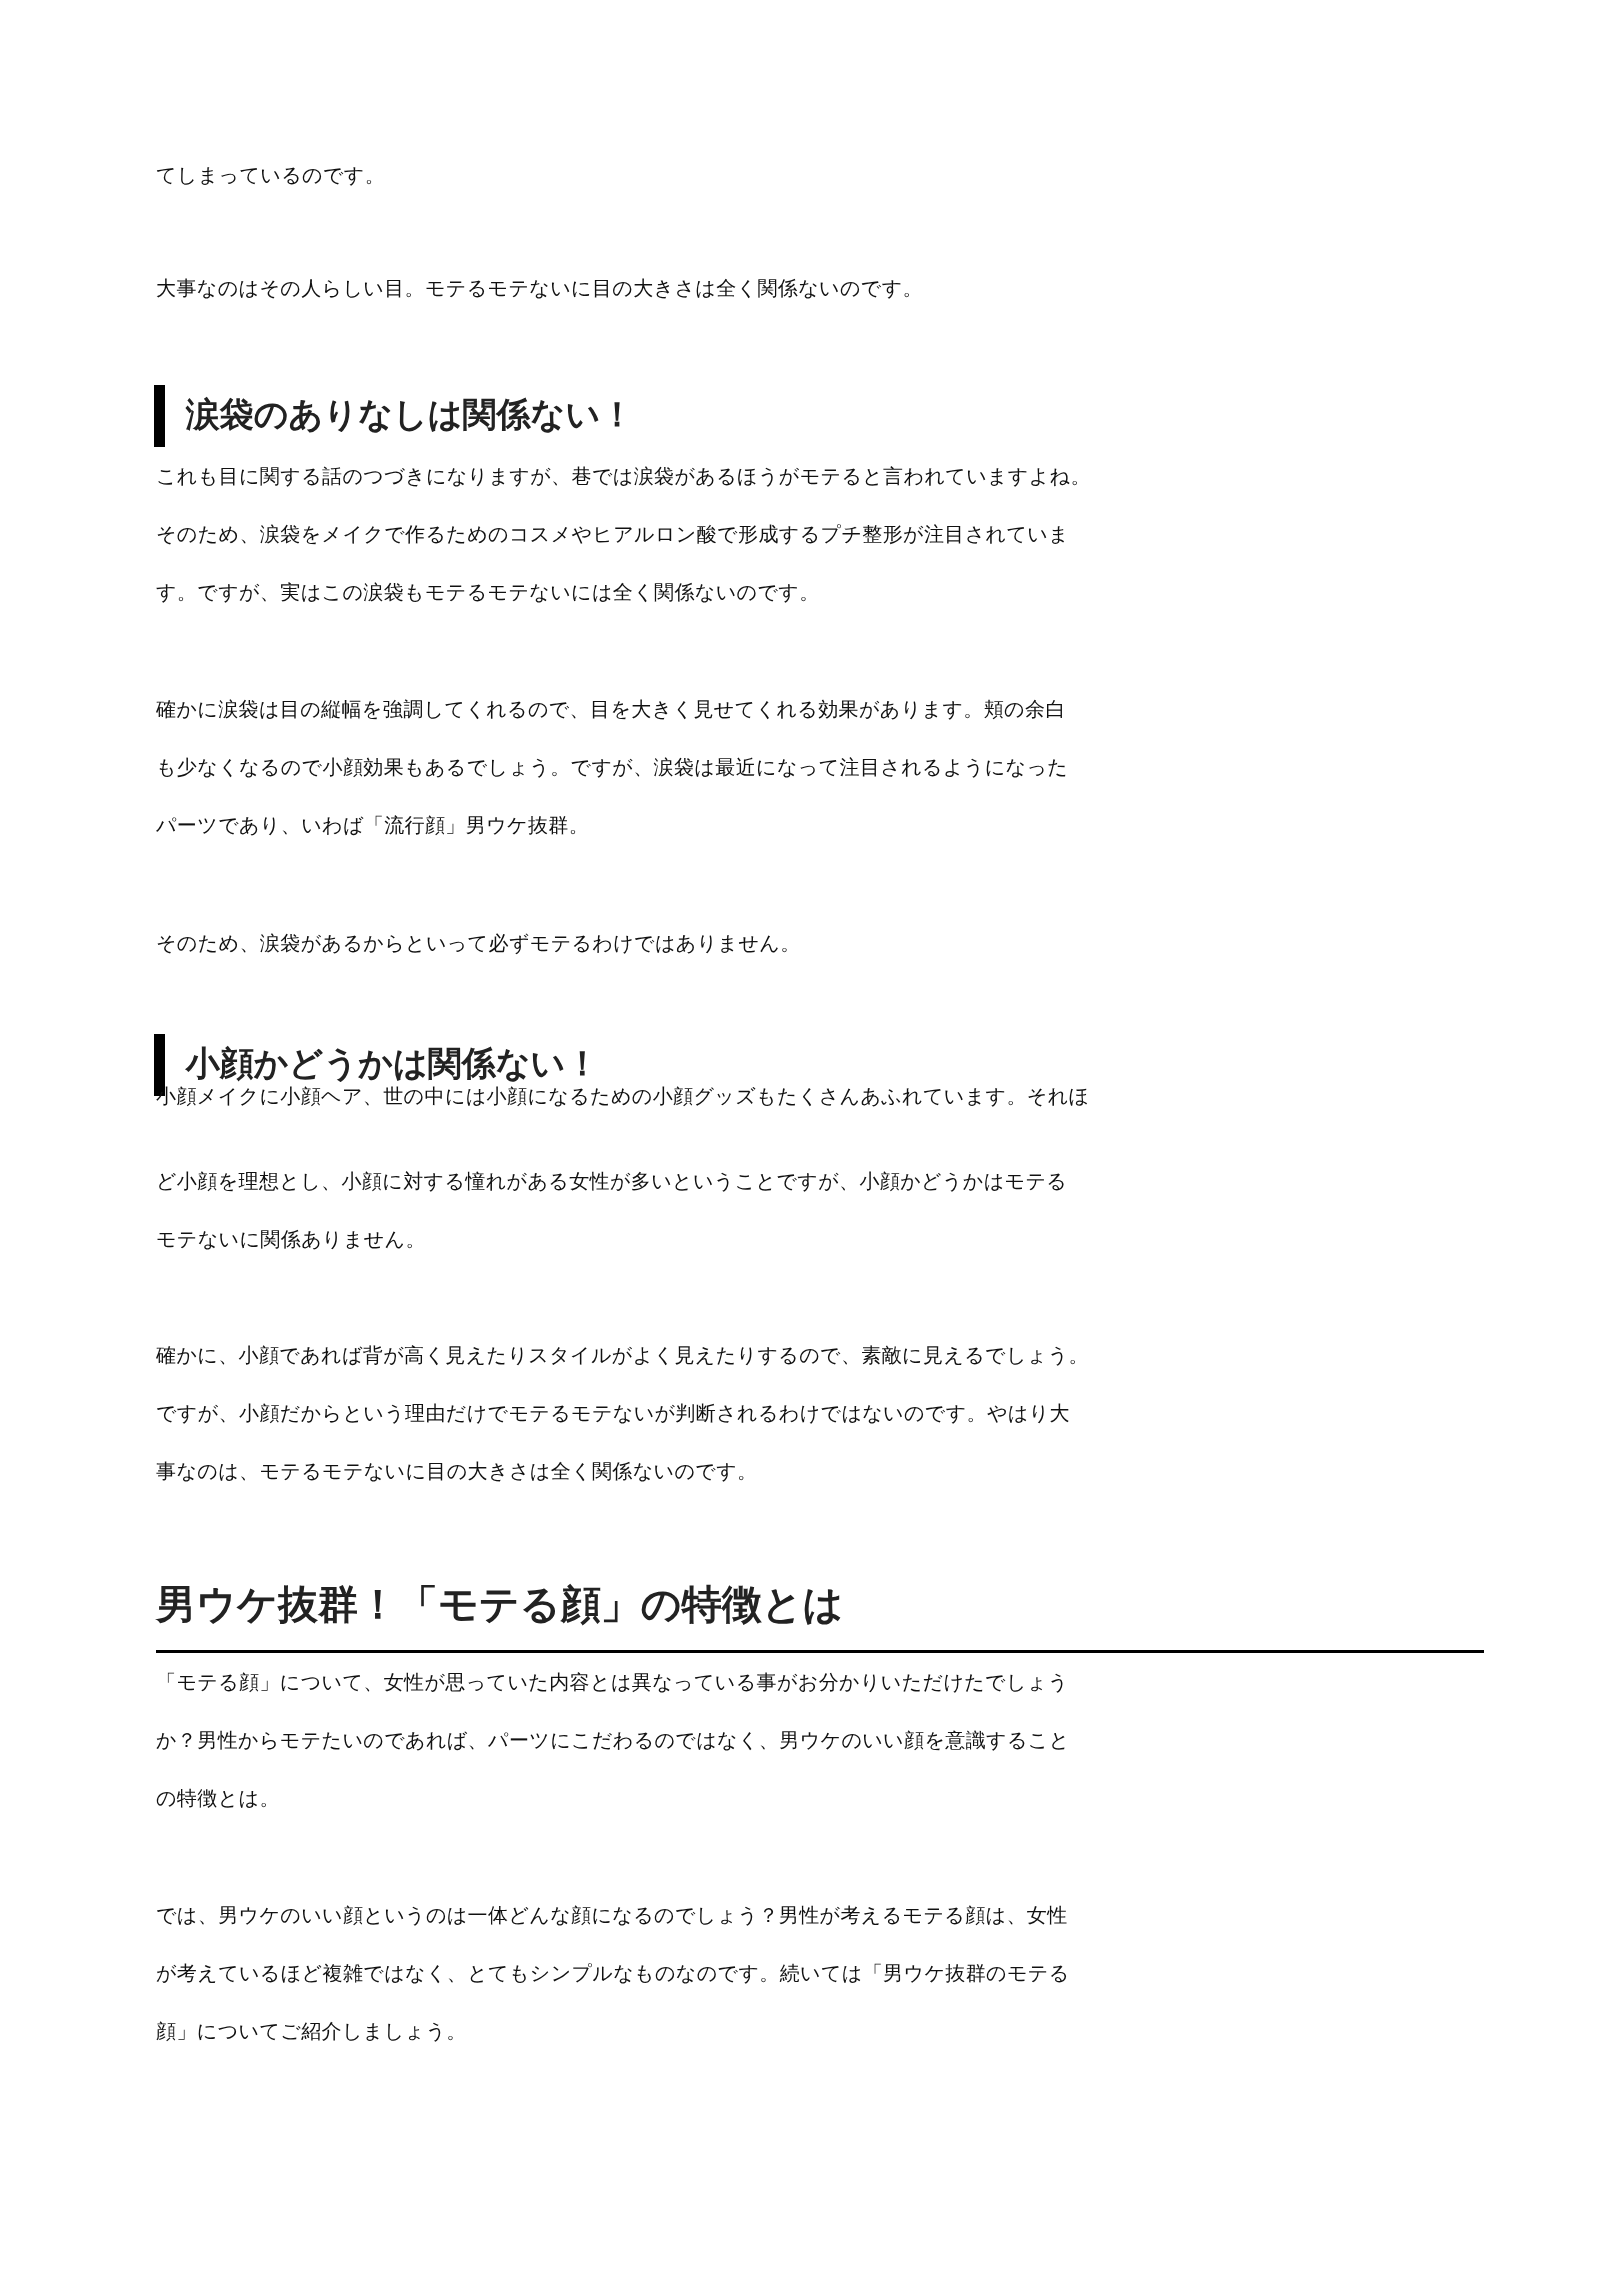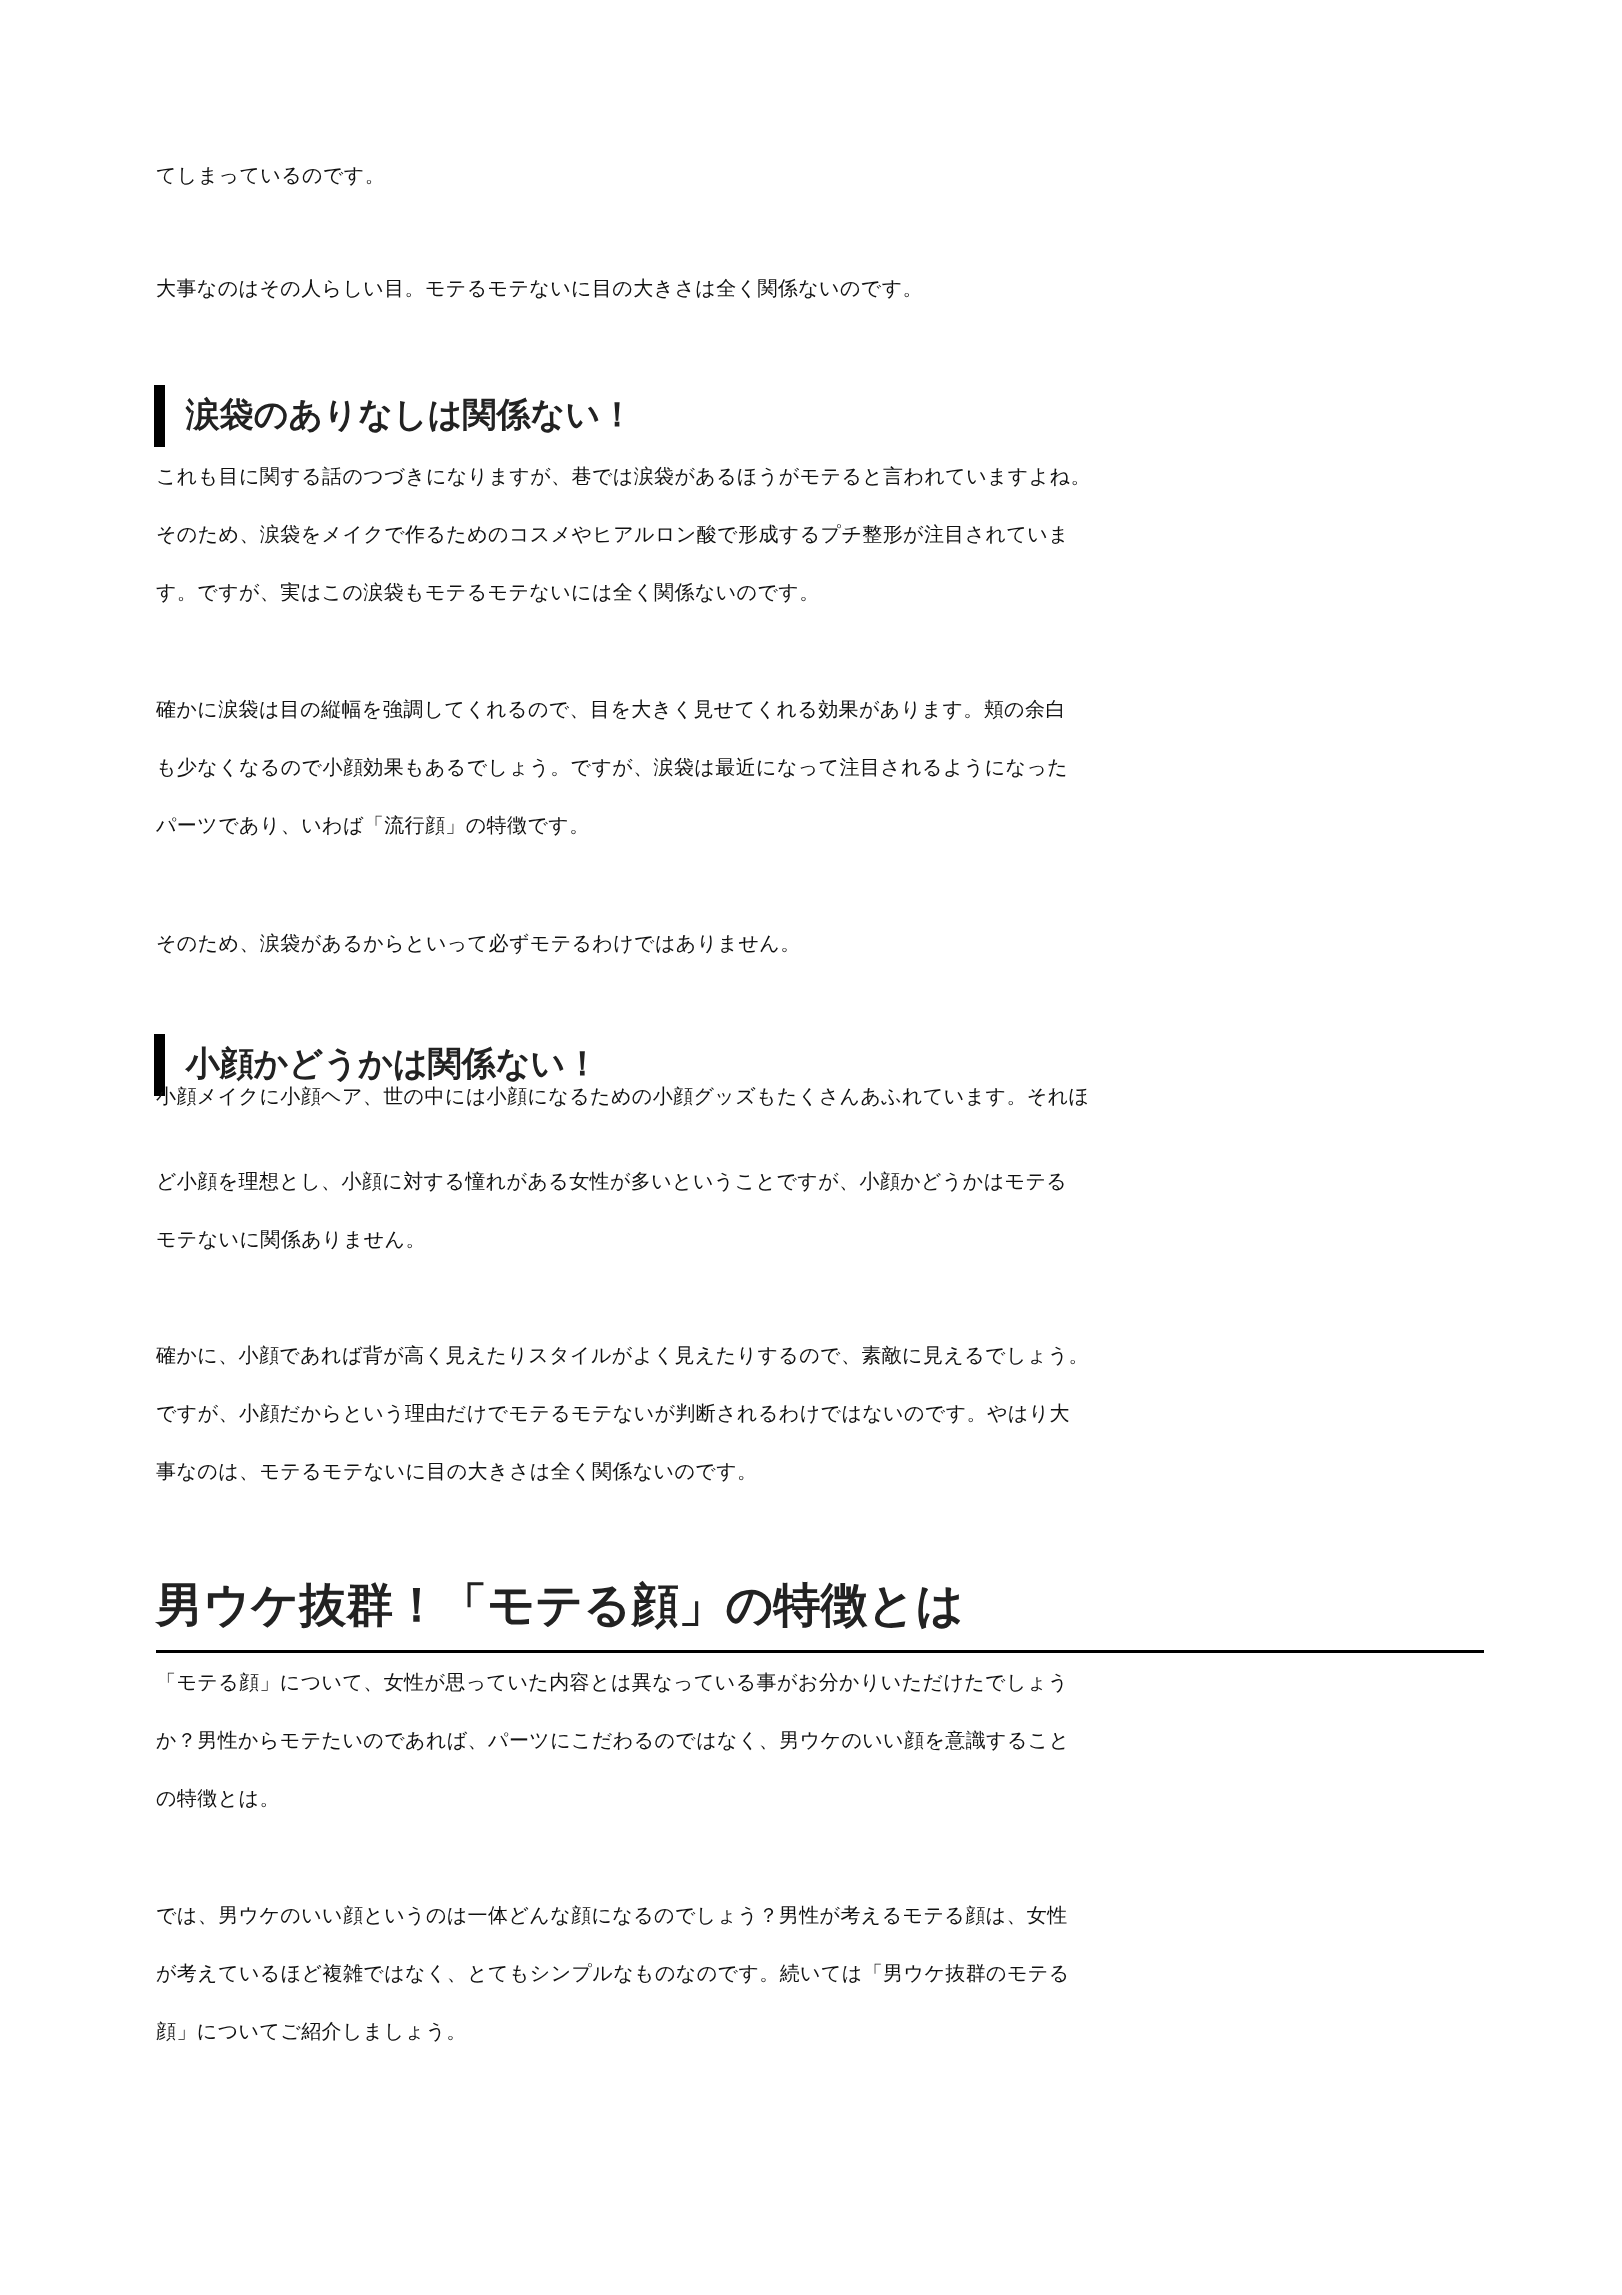--- a/index.html
+++ b/index.html
@@ -43,21 +43,21 @@
     font-size: 34px;
     font-weight: bold;
     line-height: 45px;
     color: #222;
     white-space: nowrap;
     padding-top: 7.4px;
   }
   .h2 {
     position: absolute;
     left: 0;
-    font-size: 47px;
+    font-size: 40px;
     font-weight: bold;
     color: #222;
     white-space: nowrap;
     line-height: 45px;
   }
   .h2-rule {
     position: absolute;
     left: 0;
     width: 1328px;
     height: 3px;
@@ -75,21 +75,21 @@
   <div class="h3" style="top:385px">
     <div class="h3-bar"></div>
     <div class="h3-text">涙袋のありなしは関係ない！</div>
   </div>
   <div class="line" style="top:458px">これも目に関する話のつづきになりますが、巷では涙袋があるほうがモテると言われていますよね。</div>
   <div class="line" style="top:516px">そのため、涙袋をメイクで作るためのコスメやヒアルロン酸で形成するプチ整形が注目されていま</div>
   <div class="line" style="top:574px">す。ですが、実はこの涙袋もモテるモテないには全く関係ないのです。</div>
 
   <div class="line" style="top:691px">確かに涙袋は目の縦幅を強調してくれるので、目を大きく見せてくれる効果があります。頬の余白</div>
   <div class="line" style="top:749px">も少なくなるので小顔効果もあるでしょう。ですが、涙袋は最近になって注目されるようになった</div>
-  <div class="line" style="top:807px">パーツであり、いわば「流行顔」の特徴です。</div>
+  <div class="line" style="top:807px">パーツであり、いわば「流行顔」男ウケ抜群。</div>
 
   <div class="line" style="top:925px">そのため、涙袋があるからといって必ずモテるわけではありません。</div>
 
   <div class="h3" style="top:1034px">
     <div class="h3-bar"></div>
     <div class="h3-text">小顔かどうかは関係ない！</div>
   </div>
   <div class="line" style="top:1078px">小顔メイクに小顔ヘア、世の中には小顔になるための小顔グッズもたくさんあふれています。それほ</div>
   <div class="line" style="top:1163px">ど小顔を理想とし、小顔に対する憧れがある女性が多いということですが、小顔かどうかはモテる</div>
   <div class="line" style="top:1221px">モテないに関係ありません。</div>

